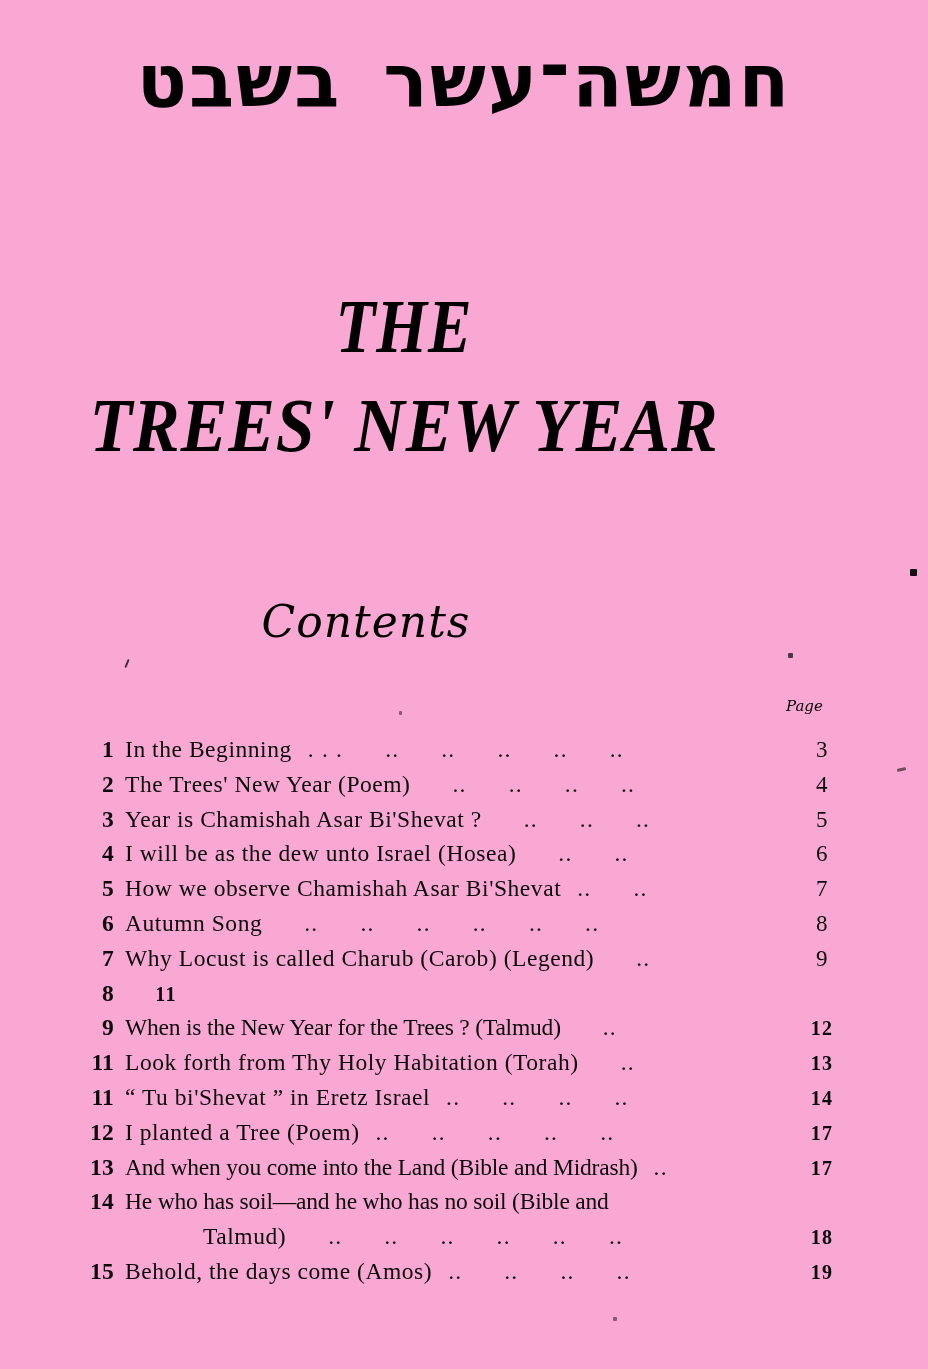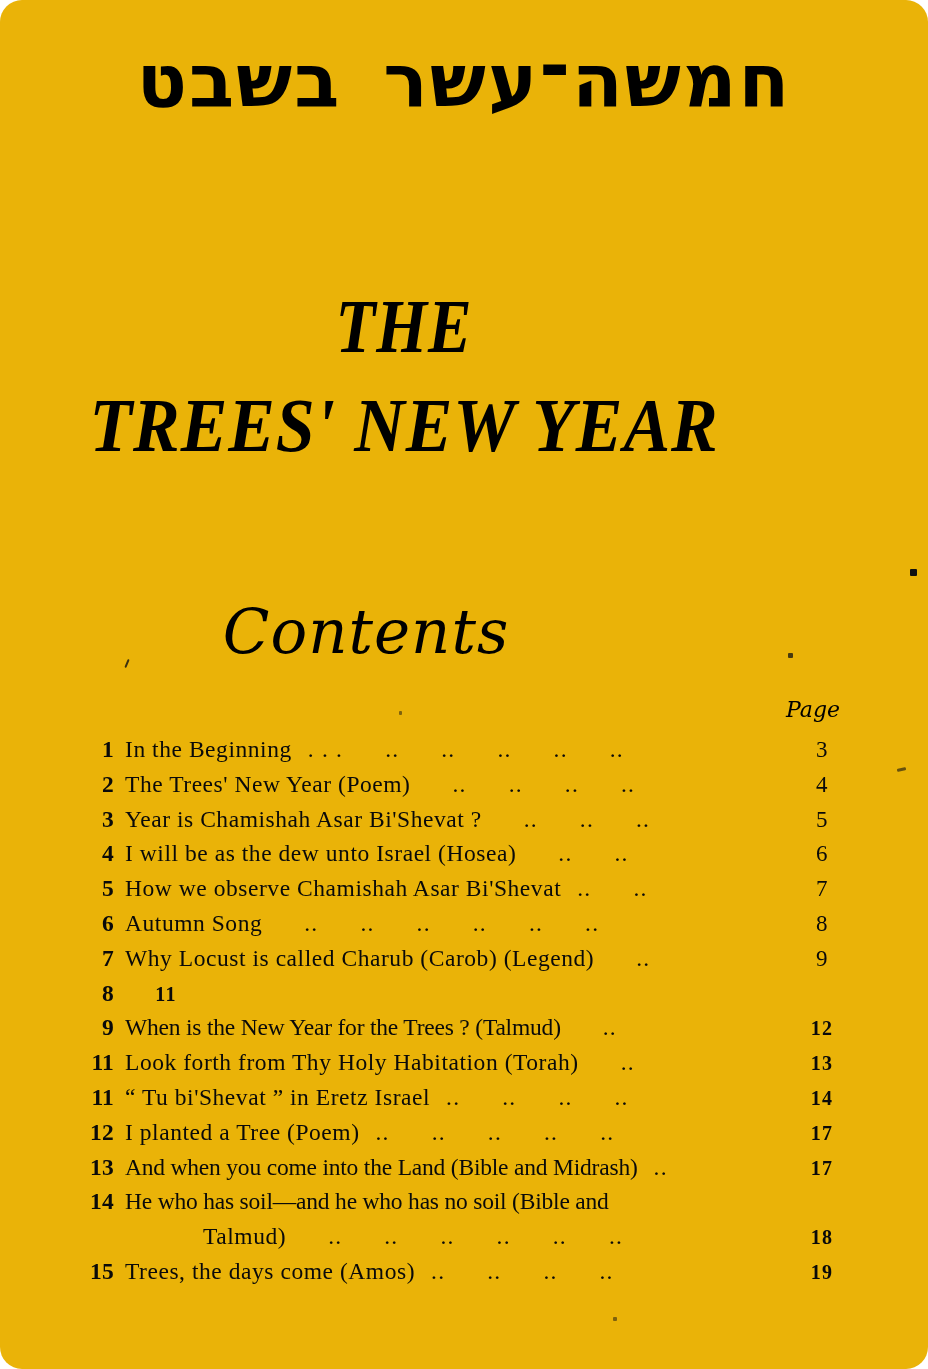--- a/index.html
+++ b/index.html
@@ -13,22 +13,21 @@
     font-family: "Liberation Serif", serif;
     color: #0a0a0a;
     overflow: hidden;
     position: relative;
   }
 
   .page {
     position: relative;
     width: 928px;
     height: 1369px;
-    background: #eab308;
-    border-radius: 22px;
+    background: #f9a8d4;
   }
 
   
   .hebrew-title {
     position: absolute;
     top: 34px;
     left: 0;
     width: 928px;
     text-align: center;
     direction: rtl;
@@ -75,35 +74,35 @@
   
   .contents-heading {
     position: absolute;
     top: 596px;
     left: 0;
     width: 732px;
     text-align: center;
     font-family: "DejaVu Serif", serif;
     font-style: italic;
     font-weight: 400;
-    font-size: 61px;
+    font-size: 44px;
     letter-spacing: 1px;
     color: #000;
   }
 
   
   .page-col-header {
     position: absolute;
     top: 697px;
     left: 786px;
     width: 90px;
     text-align: left;
     font-family: "DejaVu Serif", serif;
     font-style: italic;
-    font-size: 22px;
+    font-size: 15px;
     color: #000;
   }
 
   
   .toc {
     position: absolute;
     top: 736px;
     left: 70px;
     width: 800px;
   }
@@ -269,21 +268,21 @@
         <span class="toc-body tight"><span>He who has soil—and he who has no soil (Bible and</span><span class="toc-leader"></span></span>
         <span class="toc-page"></span>
       </div>
       <div class="toc-row continuation">
         <span class="toc-num"></span>
         <span class="toc-body"><span>Talmud)</span><span class="toc-leader"><span class="gap"></span><span class="grp">..</span><span class="gap"></span><span class="grp">..</span><span class="gap"></span><span class="grp">..</span><span class="gap"></span><span class="grp">..</span><span class="gap"></span><span class="grp">..</span><span class="gap"></span><span class="grp">..</span></span></span>
         <span class="toc-page oldstyle">18</span>
       </div>
       <div class="toc-row">
         <span class="toc-num">15</span>
-        <span class="toc-body"><span>Trees, the days come (Amos)</span><span class="toc-leader"><span class="gap-s"></span><span class="grp">..</span><span class="gap"></span><span class="grp">..</span><span class="gap"></span><span class="grp">..</span><span class="gap"></span><span class="grp">..</span></span></span>
+        <span class="toc-body"><span>Behold, the days come (Amos)</span><span class="toc-leader"><span class="gap-s"></span><span class="grp">..</span><span class="gap"></span><span class="grp">..</span><span class="gap"></span><span class="grp">..</span><span class="gap"></span><span class="grp">..</span></span></span>
         <span class="toc-page oldstyle">19</span>
       </div>
     </div>
 
   <div class="speck s1"></div>
   <div class="speck s2"></div>
   <div class="speck s3"></div>
   <div class="speck s4"></div>
   <div class="speck s5"></div>
   <div class="speck s6"></div>

